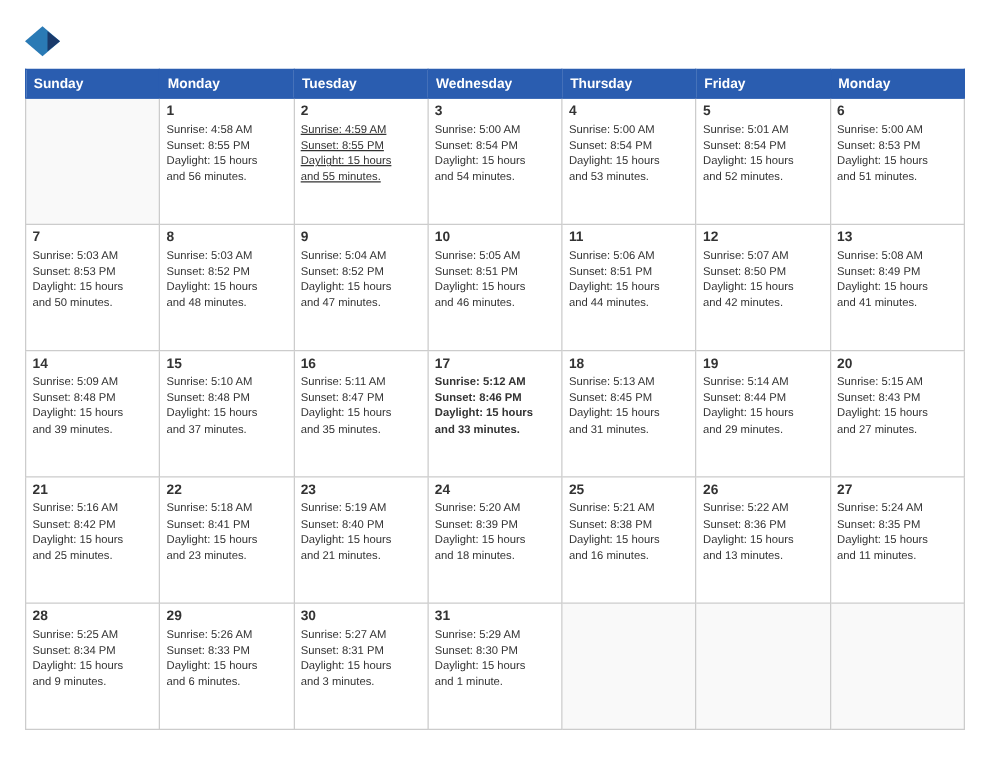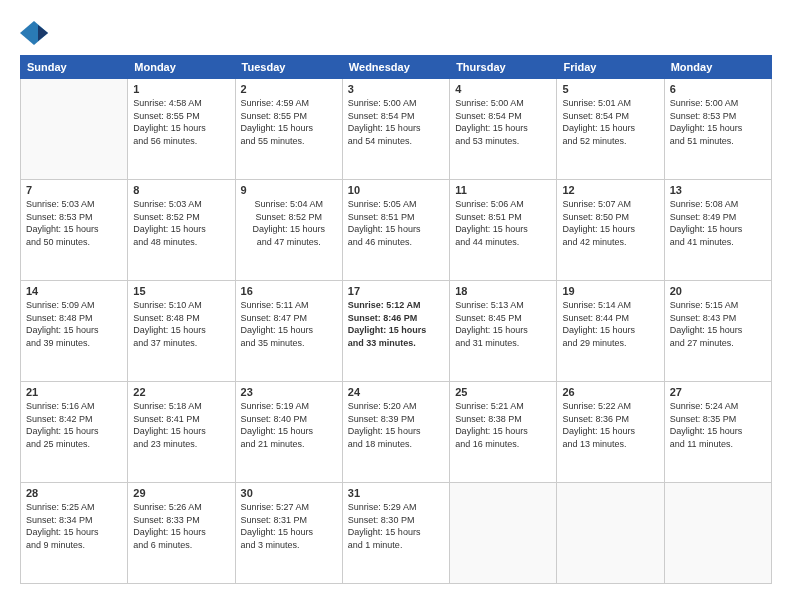--- a/index.html
+++ b/index.html
@@ -132,21 +132,21 @@
           <td class="empty"></td>
           <td>
             <span class="day-number">1</span>
             <div class="day-info" style="white-space: pre-line;">Sunrise: 4:58 AM
 Sunset: 8:55 PM
 Daylight: 15 hours
 and 56 minutes.</div>
           </td>
           <td>
             <span class="day-number">2</span>
-            <div class="day-info" style="white-space: pre-line;">Sunrise: 4:59 AM
+            <div class="day-info" style="white-space: pre-line; text-decoration: underline;">Sunrise: 4:59 AM
 Sunset: 8:55 PM
 Daylight: 15 hours
 and 55 minutes.</div>
           </td>
           <td>
             <span class="day-number">3</span>
             <div class="day-info" style="white-space: pre-line;">Sunrise: 5:00 AM
 Sunset: 8:54 PM
 Daylight: 15 hours
 and 54 minutes.</div>
@@ -183,21 +183,21 @@
           </td>
           <td>
             <span class="day-number">8</span>
             <div class="day-info" style="white-space: pre-line;">Sunrise: 5:03 AM
 Sunset: 8:52 PM
 Daylight: 15 hours
 and 48 minutes.</div>
           </td>
           <td>
             <span class="day-number">9</span>
-            <div class="day-info" style="white-space: pre-line; text-align: center;">Sunrise: 5:04 AM
+            <div class="day-info" style="white-space: pre-line;">Sunrise: 5:04 AM
 Sunset: 8:52 PM
 Daylight: 15 hours
 and 47 minutes.</div>
           </td>
           <td>
             <span class="day-number">10</span>
             <div class="day-info" style="white-space: pre-line;">Sunrise: 5:05 AM
 Sunset: 8:51 PM
 Daylight: 15 hours
 and 46 minutes.</div>

